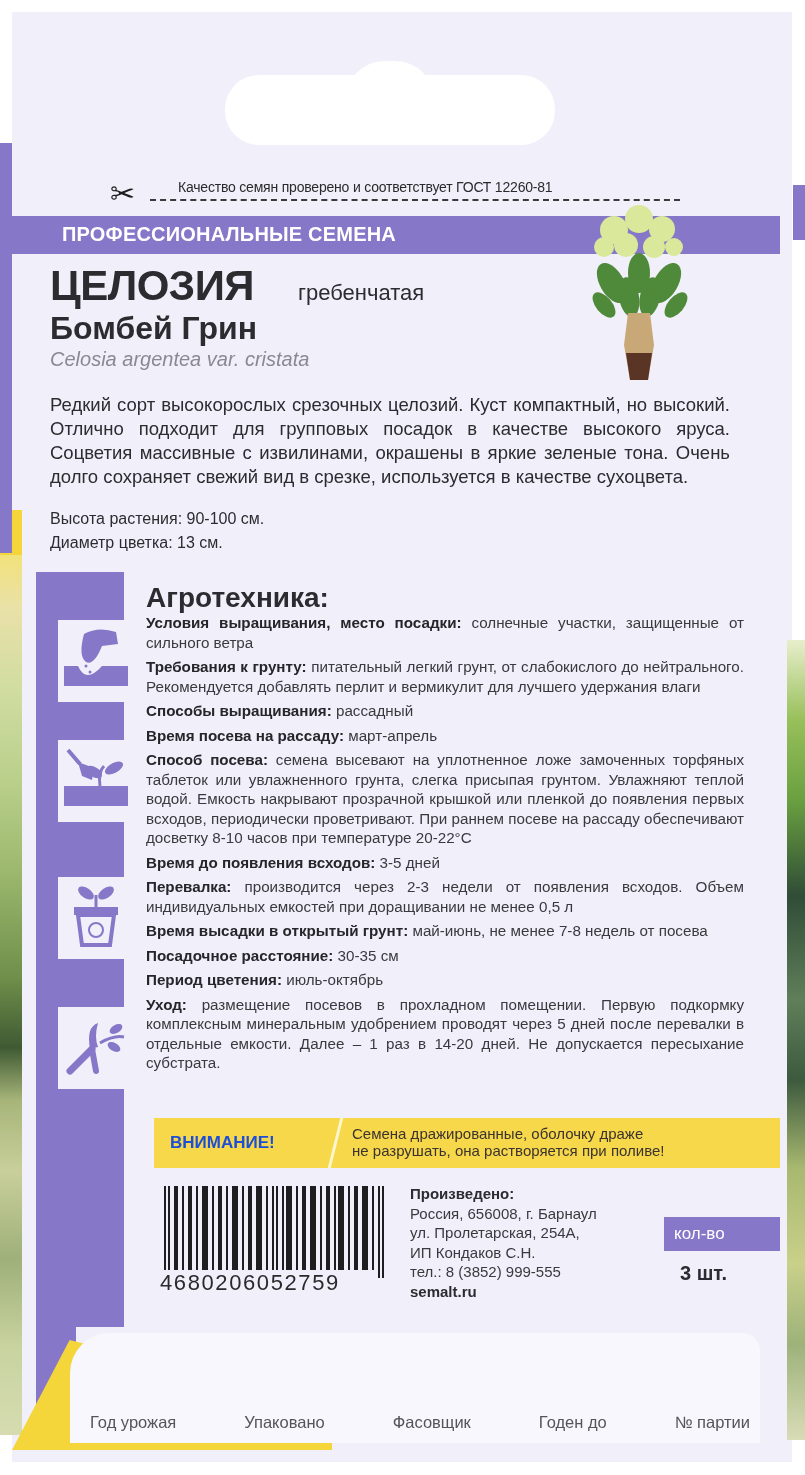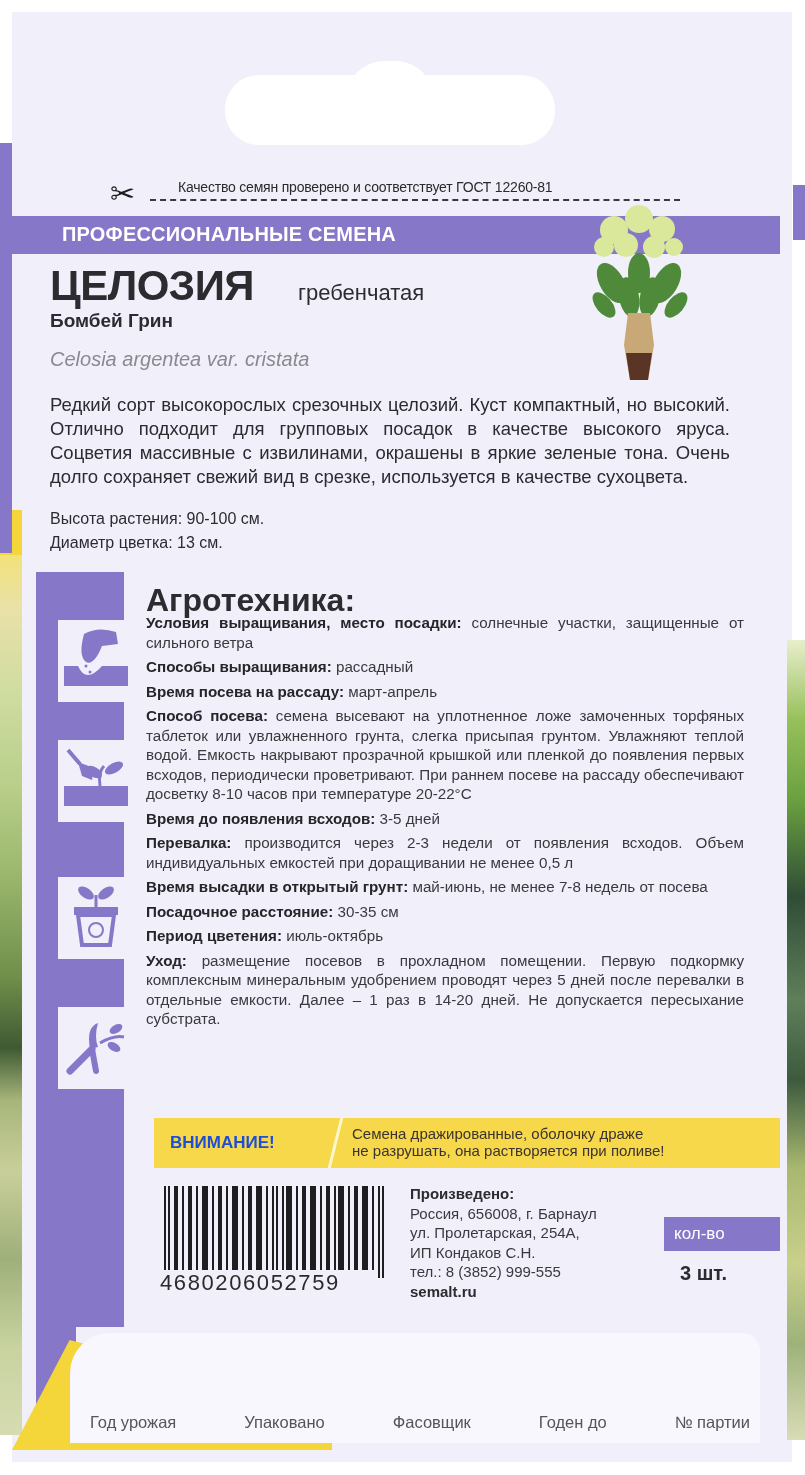--- a/index.html
+++ b/index.html
@@ -29,36 +29,36 @@
   .gost-text { position: absolute; left: 68px; top: 4px; font-size: 14px; color: #2a2a2c; white-space: nowrap; letter-spacing: -0.2px; }
   .dash-line { position: absolute; left: 40px; top: 24px; width: 530px; border-top: 2px dashed #3a3a3c; }
 
   
   .pro-band { position: absolute; left: 12px; top: 216px; width: 768px; height: 38px; background: #8677c8; }
   .pro-band span { position: absolute; left: 50px; top: 7px; color: #ffffff; font-weight: bold; font-size: 20px; letter-spacing: 0.2px; }
 
   
   .title-main { position: absolute; left: 50px; top: 262px; font-size: 42px; font-weight: bold; color: #2c2b30; letter-spacing: -0.5px; }
   .title-sub { position: absolute; left: 298px; top: 280px; font-size: 22px; color: #2c2b30; }
-  .variety { position: absolute; left: 50px; top: 310px; font-size: 19px; font-weight: bold; color: #2c2b30; text-align: center; }
+  .variety { position: absolute; left: 50px; top: 310px; font-size: 32px; font-weight: bold; color: #2c2b30; text-align: center; }
   .latin { position: absolute; left: 50px; top: 348px; font-size: 20px; font-style: italic; color: #8a8990; }
 
   .plant-img { position: absolute; left: 584px; top: 205px; width: 110px; height: 180px; }
 
   
   .desc { position: absolute; left: 50px; top: 393px; width: 680px; font-size: 18.5px; line-height: 24px; color: #2c2b30; text-align: justify; }
   .spec { position: absolute; left: 50px; font-size: 16px; color: #2c2b30; }
 
   
   .icon-col { position: absolute; left: 36px; top: 572px; width: 88px; height: 755px; background: #8677c8; }
   .icon-tile { position: absolute; left: 22px; width: 76px; height: 82px; background: #f1f0fa; }
   .icon-tile svg { position: absolute; left: 6px; top: 6px; }
 
   
-  .agro-title { position: absolute; left: 146px; top: 582px; font-size: 32px; font-weight: bold; color: #2c2b30; }
+  .agro-title { position: absolute; left: 146px; top: 582px; font-size: 28px; font-weight: bold; color: #2c2b30; }
   .agro { position: absolute; left: 146px; top: 613px; width: 598px; }
   .agro-item { font-size: 15.2px; line-height: 19.5px; color: #3a393e; margin-bottom: 5px; text-align: justify; }
   .agro-item b { color: #26252a; }
 
   
   .attention { position: absolute; left: 154px; top: 1118px; width: 626px; height: 50px; background: #f7d84a; }
   .attention-label { position: absolute; left: 16px; top: 15px; font-size: 17px; font-weight: bold; color: #1d4ed8; }
   .attention-sep { position: absolute; left: 180px; top: 0; width: 3px; height: 50px; background: #fdf6d0; transform: skewX(-14deg); }
   .attention-text { position: absolute; left: 198px; top: 7px; font-size: 15px; line-height: 17px; color: #3a3330; }
 
@@ -174,20 +174,21 @@
       <path d="M36 30 Q50 22 60 24" stroke="#8677c8" stroke-width="3" fill="none"></path>
       <ellipse cx="52" cy="16" rx="7" ry="4" fill="#8677c8" transform="rotate(-30 52 16)"></ellipse>
       <ellipse cx="50" cy="34" rx="7" ry="4" fill="#8677c8" transform="rotate(30 50 34)"></ellipse>
     </svg>
   </div>
 </div>
 
 <div class="agro-title">Агротехника:</div>
 <div class="agro">
   <div class="agro-item"><b>Условия выращивания, место посадки:</b><span> солнечные участки, защищенные от сильного ветра</span></div>
+  <div class="agro-item"><b>Требования к грунту:</b><span> питательный легкий грунт, от слабокислого до нейтрального. Рекомендуется добавлять перлит и вермикулит для лучшего удержания влаги</span></div>
   <div class="agro-item"><b>Способы выращивания:</b><span> рассадный</span></div>
   <div class="agro-item"><b>Время посева на рассаду:</b><span> март-апрель</span></div>
   <div class="agro-item"><b>Способ посева:</b><span> семена высевают на уплотненное ложе замоченных торфяных таблеток или увлажненного грунта, слегка присыпая грунтом. Увлажняют теплой водой. Емкость накрывают прозрачной крышкой или пленкой до появления первых всходов, периодически проветривают. При раннем посеве на рассаду обеспечивают досветку 8-10 часов при температуре 20-22°С</span></div>
   <div class="agro-item"><b>Время до появления всходов:</b><span> 3-5 дней</span></div>
   <div class="agro-item"><b>Перевалка:</b><span> производится через 2-3 недели от появления всходов. Объем индивидуальных емкостей при доращивании не менее 0,5 л</span></div>
   <div class="agro-item"><b>Время высадки в открытый грунт:</b><span> май-июнь, не менее 7-8 недель от посева</span></div>
   <div class="agro-item"><b>Посадочное расстояние:</b><span> 30-35 см</span></div>
   <div class="agro-item"><b>Период цветения:</b><span> июль-октябрь</span></div>
   <div class="agro-item"><b>Уход:</b><span> размещение посевов в прохладном помещении. Первую подкормку комплексным минеральным удобрением проводят через 5 дней после перевалки в отдельные емкости. Далее – 1 раз в 14-20 дней. Не допускается пересыхание субстрата.</span></div>
 </div>

